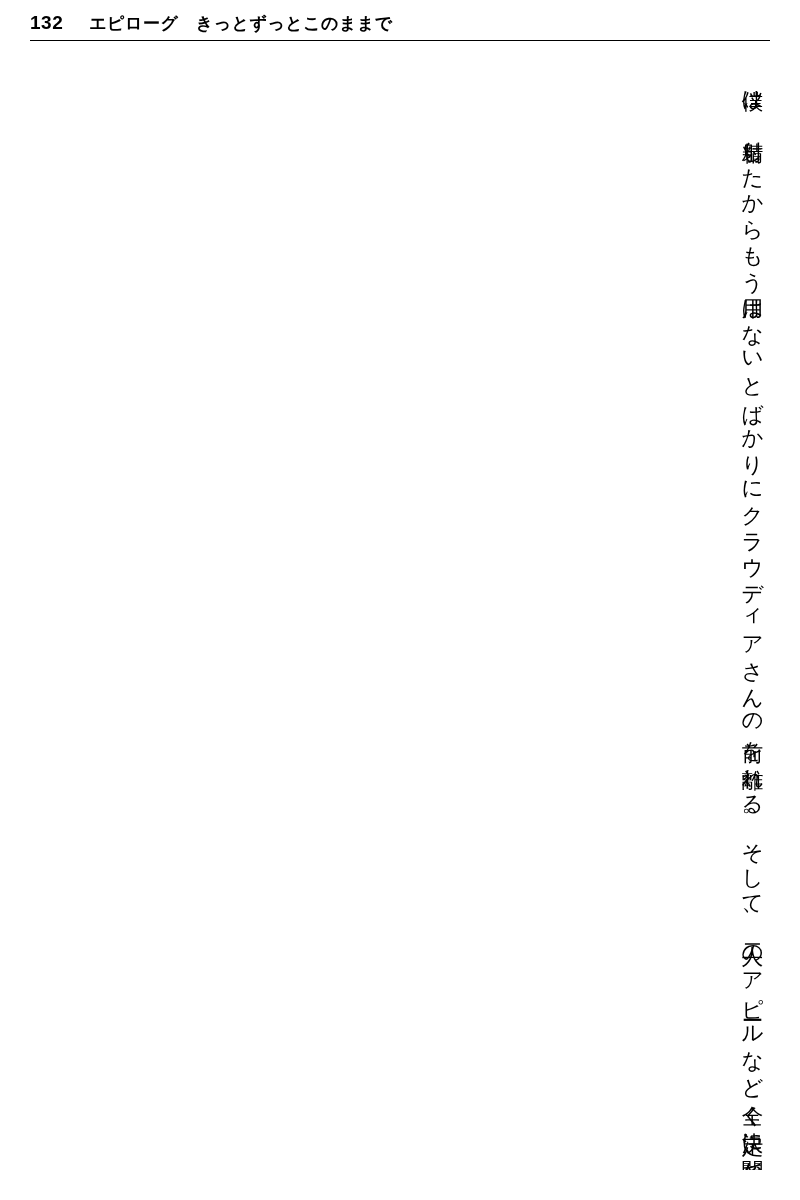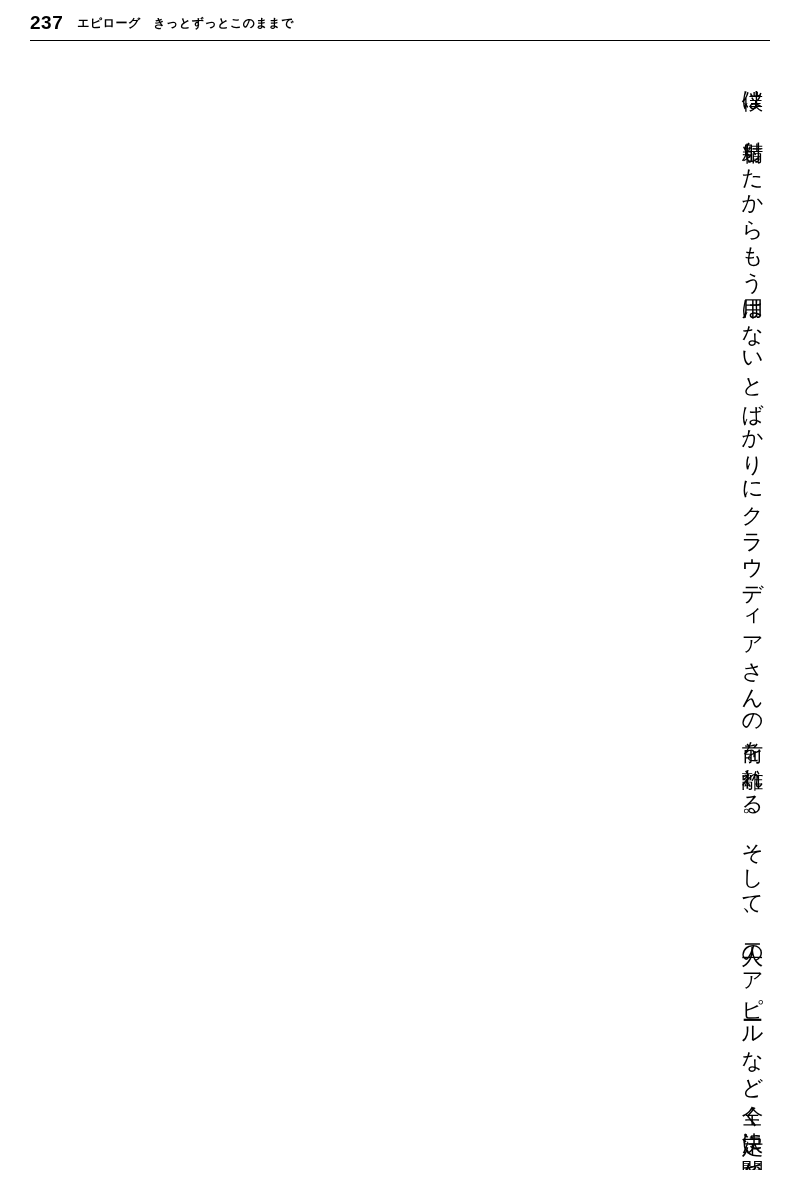--- a/index.html
+++ b/index.html
@@ -34,23 +34,24 @@
     align-items: center;
     gap: 14px;
     white-space: nowrap;
   }
   .folio {
     font-size: 19px;
     font-weight: bold;
     letter-spacing: 0.5px;
   }
   .header-title {
-    font-size: 12px;
+    font-size: 17px;
     font-weight: bold;
     letter-spacing: 0.5px;
+    margin-left: 12px;
   }
   .header-rule {
     position: absolute;
     top: 40px;
     left: 30px;
     right: 30px;
     height: 1px;
     background: #000;
   }
 
@@ -91,21 +92,21 @@
   .vline.indent {
     padding-top: 22px;
   }
 </style>
 </head>
 <body>
 
 <div class="page">
 
   <div class="header">
-    <span class="folio">237</span>
+    <span class="folio">132</span>
     <span class="header-title">エピローグ　きっとずっとこのままで</span>
   </div>
   <div class="header-rule"></div>
 
   <div class="body-area">
     <div class="vtext" id="vtext">
         <span class="vline indent">僕は、射精したからもう用はないとばかりにクラウディアさんの前を離れる。</span>
         <span class="vline">そして、二人のアピールなど全く決定に関係ないというそぶりで、ヒルデさんの前に立</span>
       </div>
   </div>

